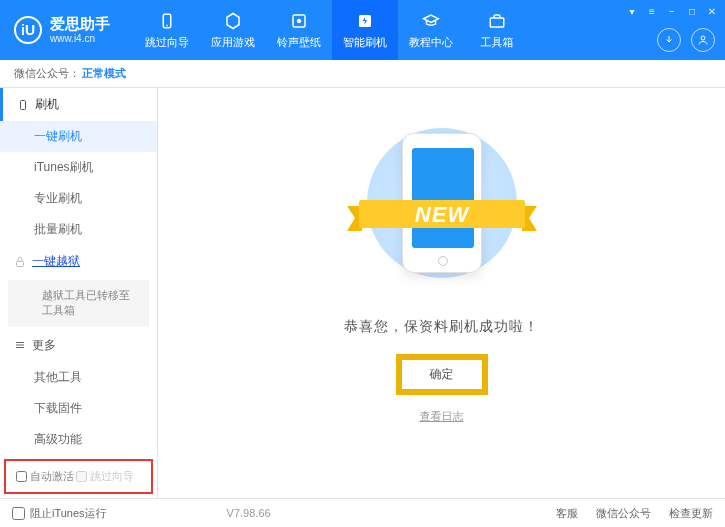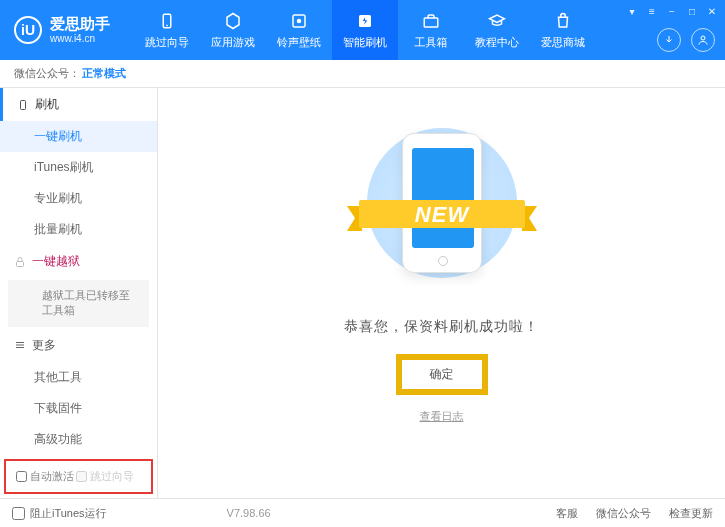--- a/index.html
+++ b/index.html
@@ -26,21 +26,21 @@
 .status-bar { height: 28px; border-bottom: 1px solid #e3e3e3; display: flex; align-items: center; padding: 0 14px; font-size: 11px; color: #666; }
 .status-value { color: #1e88ff; font-weight: bold; margin-left: 2px; }
 
 .body-area { display: flex; height: 410px; }
 
 .sidebar { width: 158px; border-right: 1px solid #e3e3e3; display: flex; flex-direction: column; font-size: 12px; overflow: hidden; }
 .sb-section { padding: 8px 14px; display: flex; align-items: center; gap: 6px; color: #555; cursor: pointer; position: relative; }
 .sb-section.top { border-left: 3px solid #1e88ff; color: #333; font-weight: 500; }
 .sb-item { padding: 7px 14px 7px 34px; color: #666; cursor: pointer; }
 .sb-item.active { background: #eaf3ff; color: #1e88ff; }
-.sb-lock { color: #be185d; }
+.sb-lock { color: #1d4ed8; text-decoration: underline; }
 .sb-note { background: #f5f5f5; padding: 8px 14px 8px 34px; color: #888; font-size: 11px; line-height: 1.4; margin: 2px 8px; }
 
 .sb-bottom { margin-top: auto; }
 .checkbox-row { display: flex; gap: 2px; padding: 8px 10px; border: 2px solid #e53935; margin: 4px; }
 .cb { display: flex; align-items: center; gap: 3px; color: #888; font-size: 11px; }
 .cb input { width: 11px; height: 11px; }
 .cb.disabled { color: #ccc; }
 
 .main { flex: 1; display: flex; flex-direction: column; align-items: center; padding-top: 30px; }
 
@@ -107,43 +107,34 @@
           <svg width="18" height="18" viewBox="0 0 24 24" fill="#fff">
             <rect x="4" y="4" width="16" height="16" rx="2" fill="#fff"></rect>
             <path d="M12 7l-3 5h3l-1 5 4-6h-3z" fill="#0d6efd"></path>
           </svg>
         </span>
       <span>智能刷机</span>
     </div>
     <div class="nav-item">
       <span class="nav-icon">
           <svg width="18" height="18" viewBox="0 0 24 24" fill="none" stroke="#fff" stroke-width="2">
+            <path d="M2 9l10-5 10 5-10 5z"></path>
+            <path d="M6 11v5c3 2 9 2 12 0v-5"></path>
+          </svg>
+        </span>
+      <span>教程中心</span>
+    </div>
+    <div class="nav-item">
+      <span class="nav-icon">
+          <svg width="18" height="18" viewBox="0 0 24 24" fill="none" stroke="#fff" stroke-width="2">
             <rect x="3" y="8" width="18" height="12" rx="1"></rect>
             <path d="M8 8V6a2 2 0 012-2h4a2 2 0 012 2v2"></path>
           </svg>
         </span>
       <span>工具箱</span>
-    </div>
-    <div class="nav-item">
-      <span class="nav-icon">
-          <svg width="18" height="18" viewBox="0 0 24 24" fill="none" stroke="#fff" stroke-width="2">
-            <path d="M2 9l10-5 10 5-10 5z"></path>
-            <path d="M6 11v5c3 2 9 2 12 0v-5"></path>
-          </svg>
-        </span>
-      <span>教程中心</span>
-    </div>
-    <div class="nav-item">
-      <span class="nav-icon">
-          <svg width="18" height="18" viewBox="0 0 24 24" fill="none" stroke="#fff" stroke-width="2">
-            <path d="M6 7h12l-1 13H7z"></path>
-            <path d="M9 7V5a3 3 0 016 0v2"></path>
-          </svg>
-        </span>
-      <span>爱思商城</span>
     </div>
   </div>
   <div class="window-controls">
     <span class="wc-btn">▾</span>
     <span class="wc-btn">≡</span>
     <span class="wc-btn">−</span>
     <span class="wc-btn">□</span>
     <span class="wc-btn">✕</span>
   </div>
   <div class="header-right">

